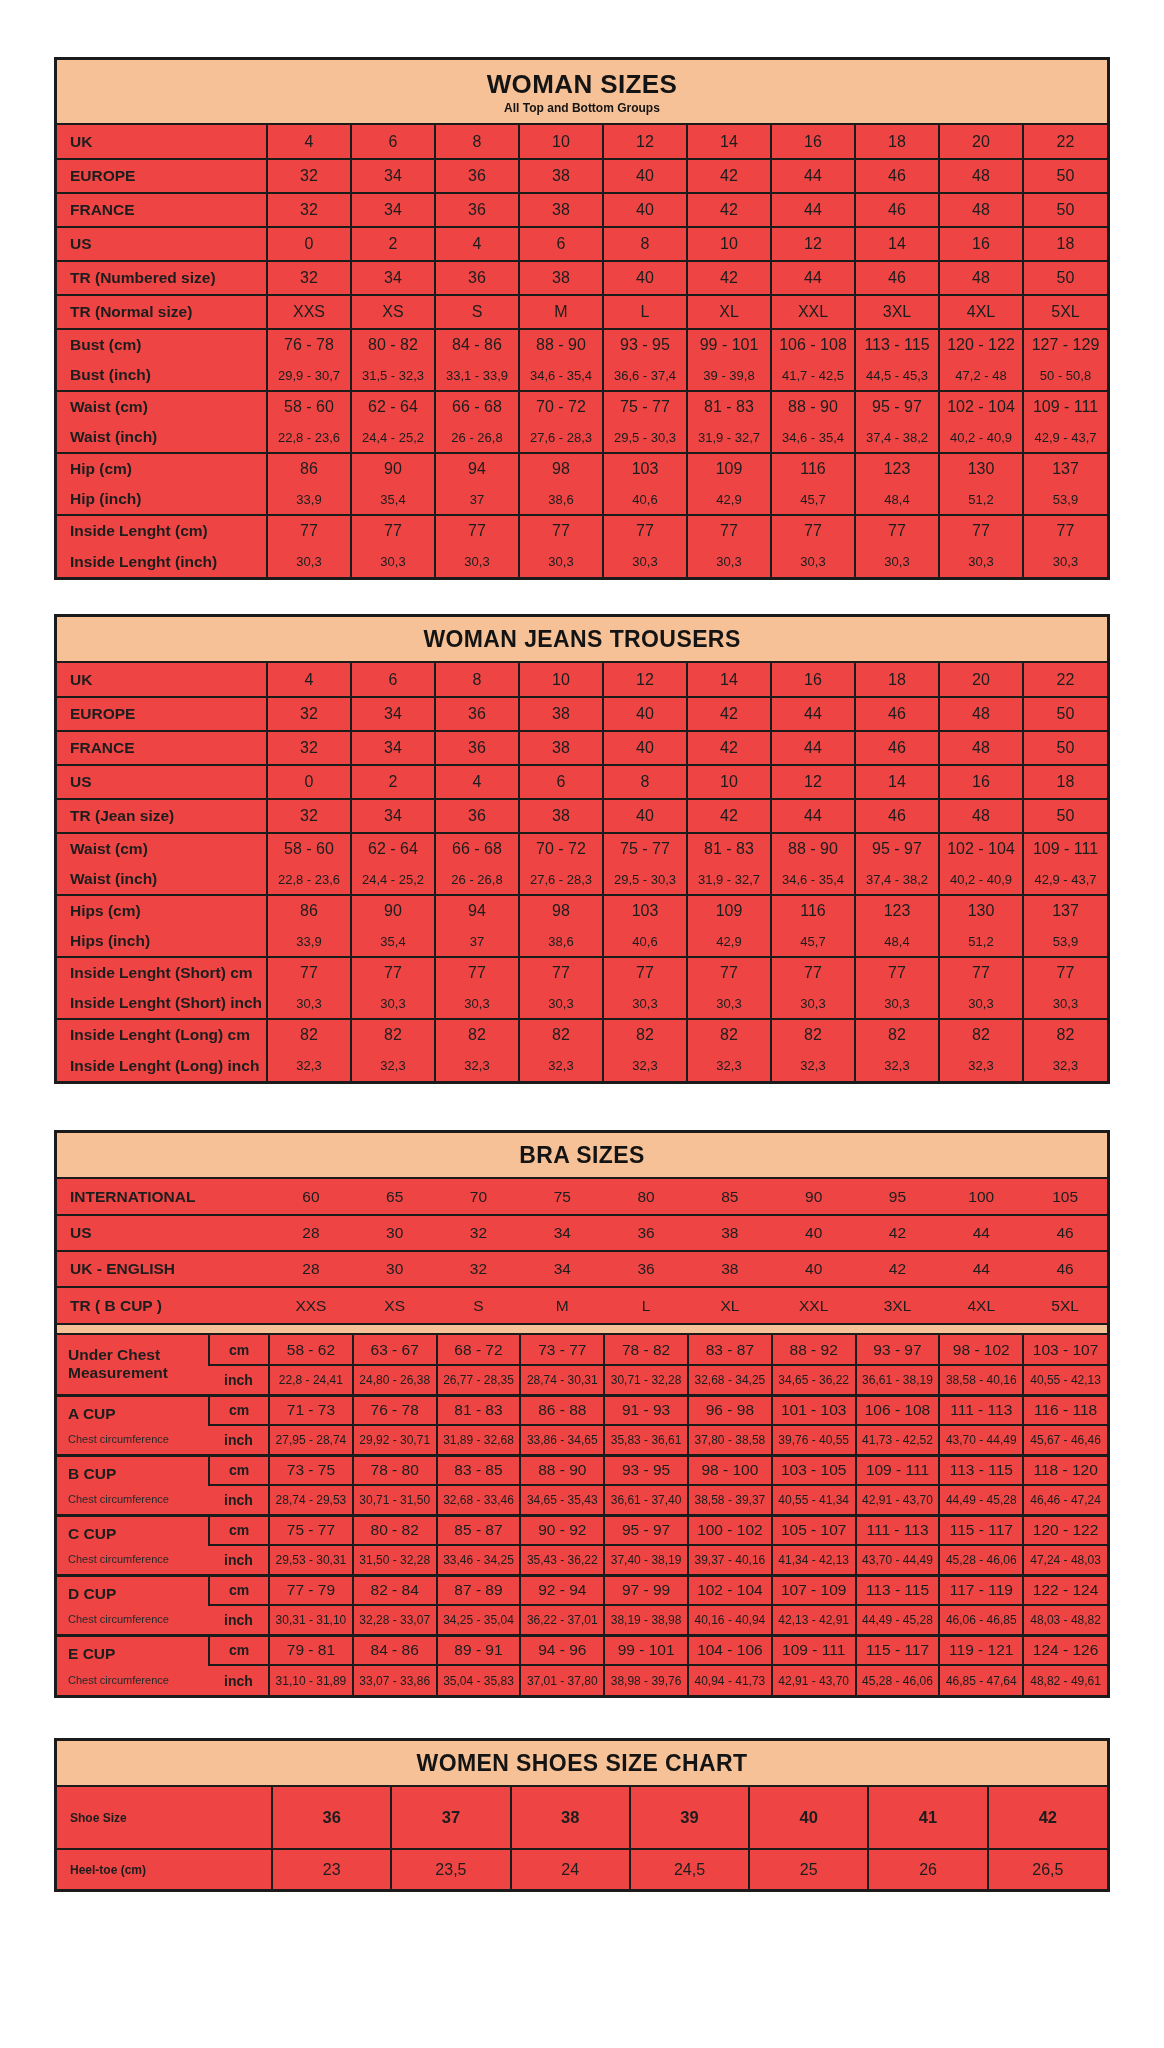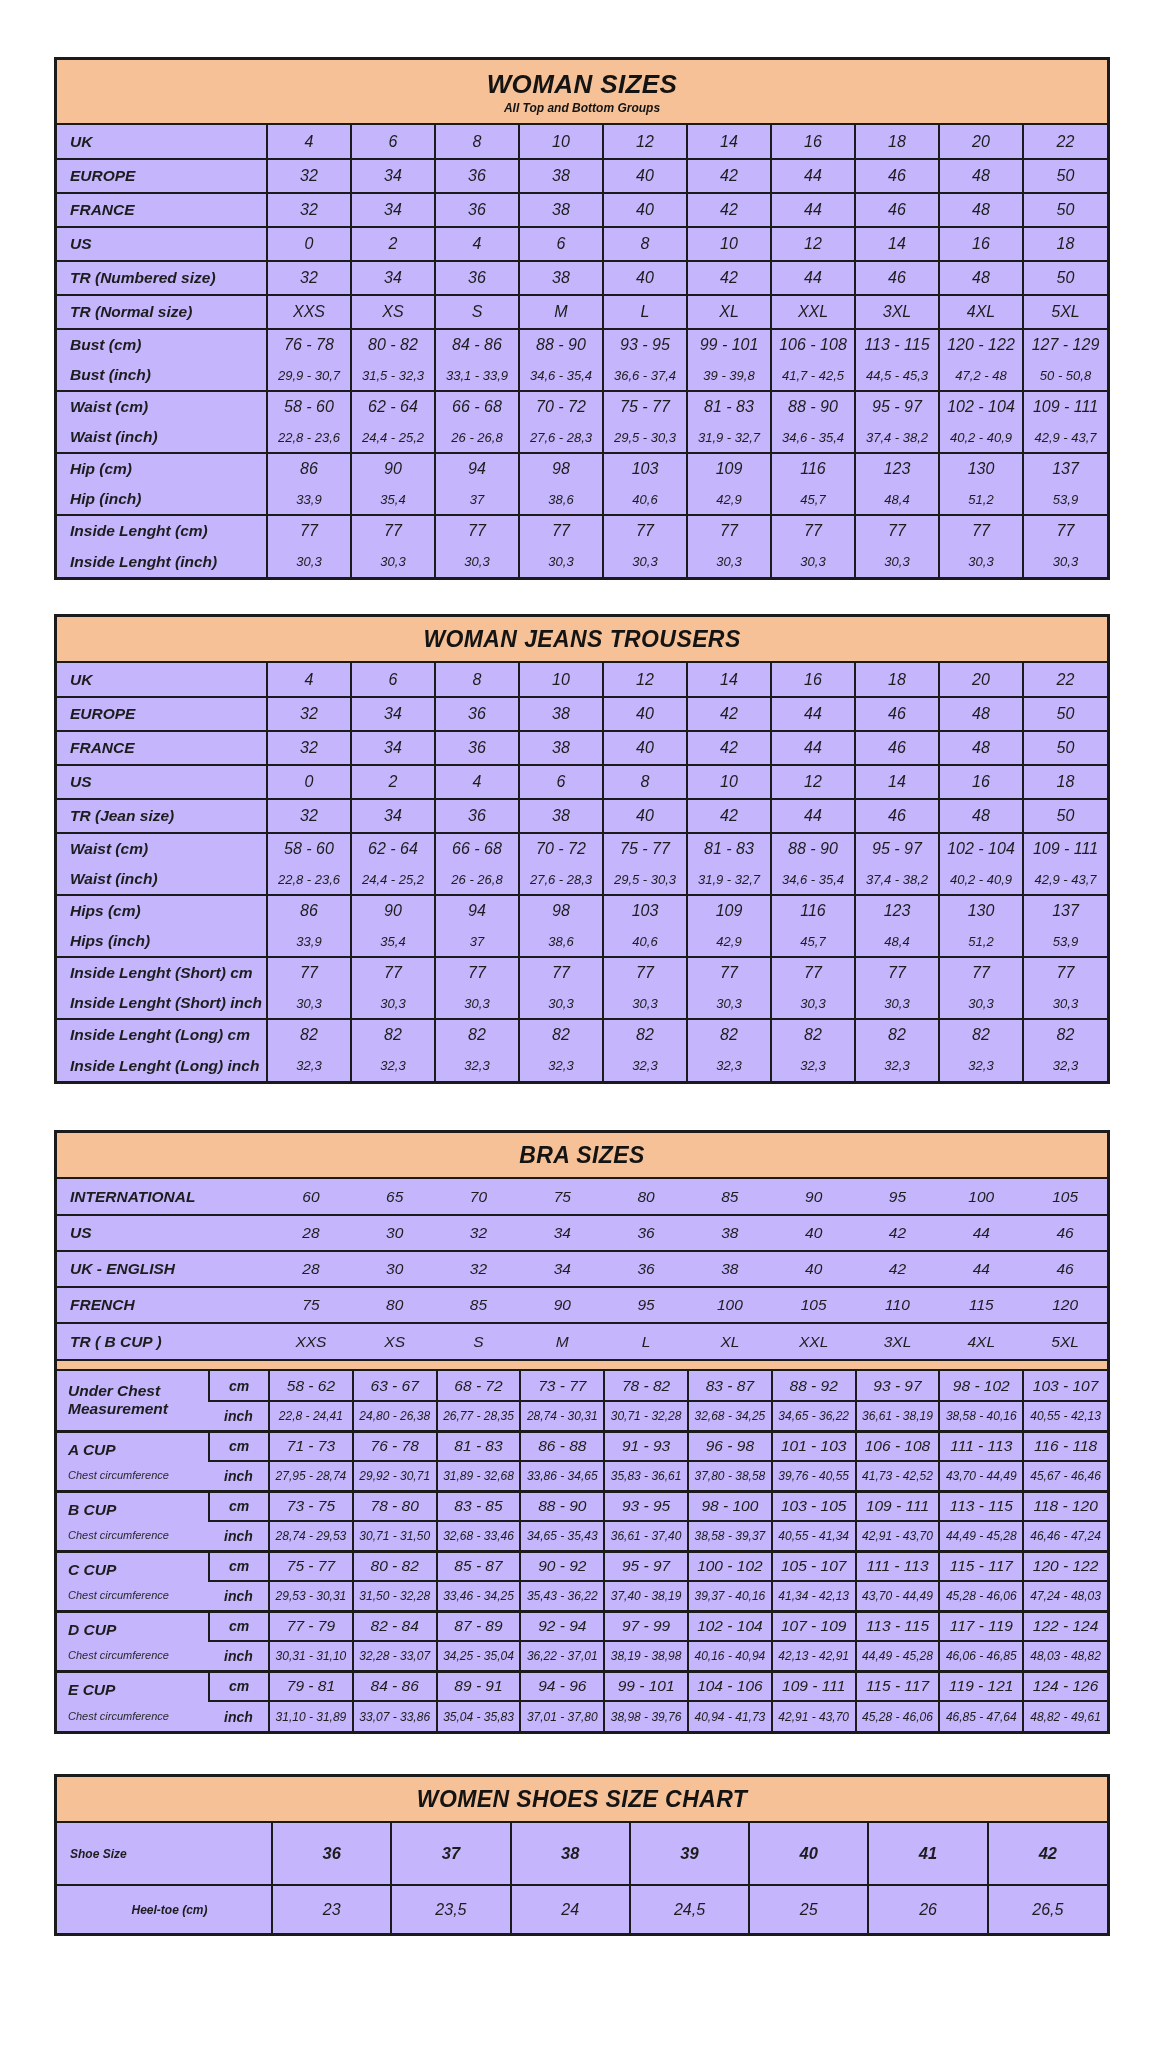--- a/index.html
+++ b/index.html
@@ -7,21 +7,21 @@
     --bd:#1b1b1b;
     --txt:#1d1d1d;
   }
   *{box-sizing:border-box;}
   html,body{margin:0;padding:0;background:#ffffff;}
   .page{
     width:1164px;height:2048px;background:#ffffff;
     font-family:"Liberation Sans", sans-serif;color:var(--txt);
     padding:57px 54px 0 54px;overflow:hidden;
   }
-  section.tbl{border:3px solid var(--bd);background:#c4b5fd;font-style:italic;}
+  section.tbl{border:3px solid var(--bd);background:#ef4444;}
   #sec-woman{margin-bottom:34px;}
   #sec-jeans{margin-bottom:46px;}
   #sec-bra{margin-bottom:40px;}
   .tbl-head{
     background:var(--accent);text-align:center;
     padding:9px 0 8px 0;border-bottom:2px solid var(--bd);
   }
   .tbl-title{font-size:26px;font-weight:bold;letter-spacing:.4px;color:#141414;}
   .tbl-title.sm{font-size:23px;}
   .tbl-subtitle{font-size:12px;font-weight:bold;margin-top:1px;color:#141414;}
@@ -33,21 +33,21 @@
   .val{font-size:16px;}
   
   .size-table td{height:34px;border-top:0;}
   .size-table td:not(:first-child){border-left:2px solid var(--bd);}
   .size-table tbody:not(:first-of-type) tr:first-child td{border-top:2px solid var(--bd);}
   .size-table tbody.pair td{height:31px;}
   .size-table tr.inch .val{font-size:13px;}
   
   .size-table.shoes tbody:first-of-type td{height:62px;}
   .size-table.shoes tbody:first-of-type .val{font-weight:bold;font-size:16.5px;}
-  .size-table.shoes tbody:last-of-type td{height:48px;text-align:center;}
+  .size-table.shoes tbody:last-of-type td{height:40px;}
   .size-table.shoes .lbl{font-size:12px;}
   
   .bra-top td{height:36px;}
   .bra-top .val{font-size:15.5px;}
   .bra-top tr:not(:first-child) td{border-top:2px solid var(--bd);}
   
   .strip{height:12px;background:var(--accent);border-top:2px solid var(--bd);border-bottom:2px solid var(--bd);}
   
   .bra-cups td{height:30px;}
   .bra-cups td:not(:first-child){border-left:2px solid var(--bd);}
@@ -554,33 +554,20 @@
               <td class="val">32</td>
               <td class="val">34</td>
               <td class="val">36</td>
               <td class="val">38</td>
               <td class="val">40</td>
               <td class="val">42</td>
               <td class="val">44</td>
               <td class="val">46</td>
             </tr>
             <tr>
-              <td class="lbl">FRENCH</td>
-              <td class="val">75</td>
-              <td class="val">80</td>
-              <td class="val">85</td>
-              <td class="val">90</td>
-              <td class="val">95</td>
-              <td class="val">100</td>
-              <td class="val">105</td>
-              <td class="val">110</td>
-              <td class="val">115</td>
-              <td class="val">120</td>
-            </tr>
-            <tr>
               <td class="lbl">TR ( B CUP )</td>
               <td class="val">XXS</td>
               <td class="val">XS</td>
               <td class="val">S</td>
               <td class="val">M</td>
               <td class="val">L</td>
               <td class="val">XL</td>
               <td class="val">XXL</td>
               <td class="val">3XL</td>
               <td class="val">4XL</td>

